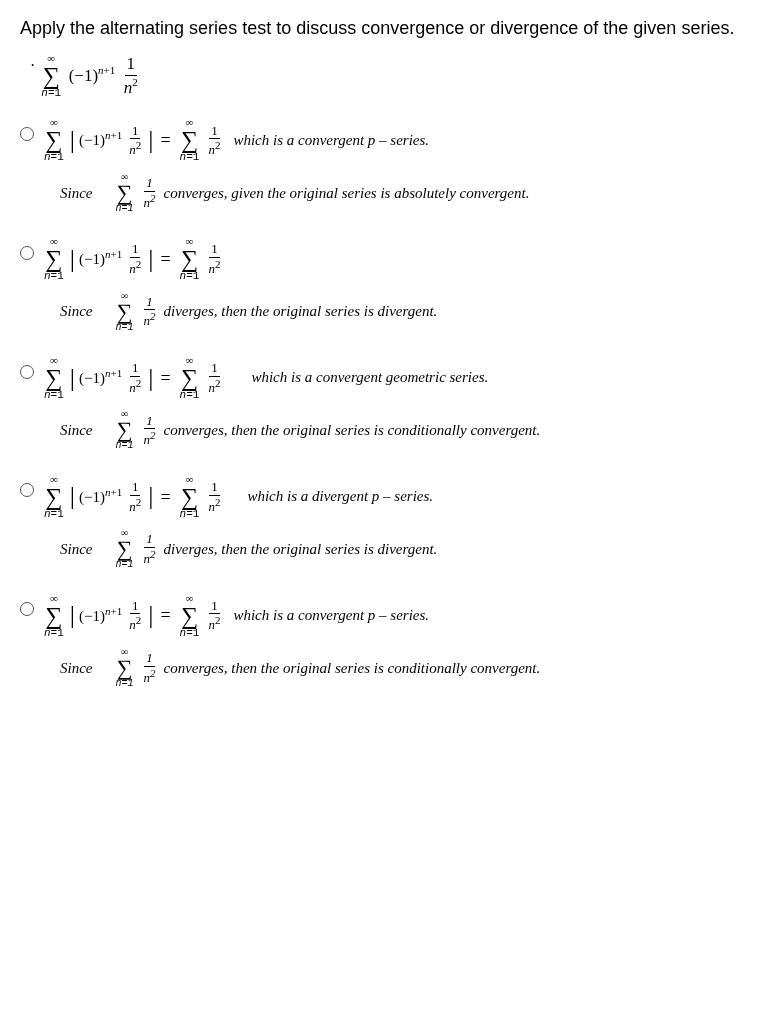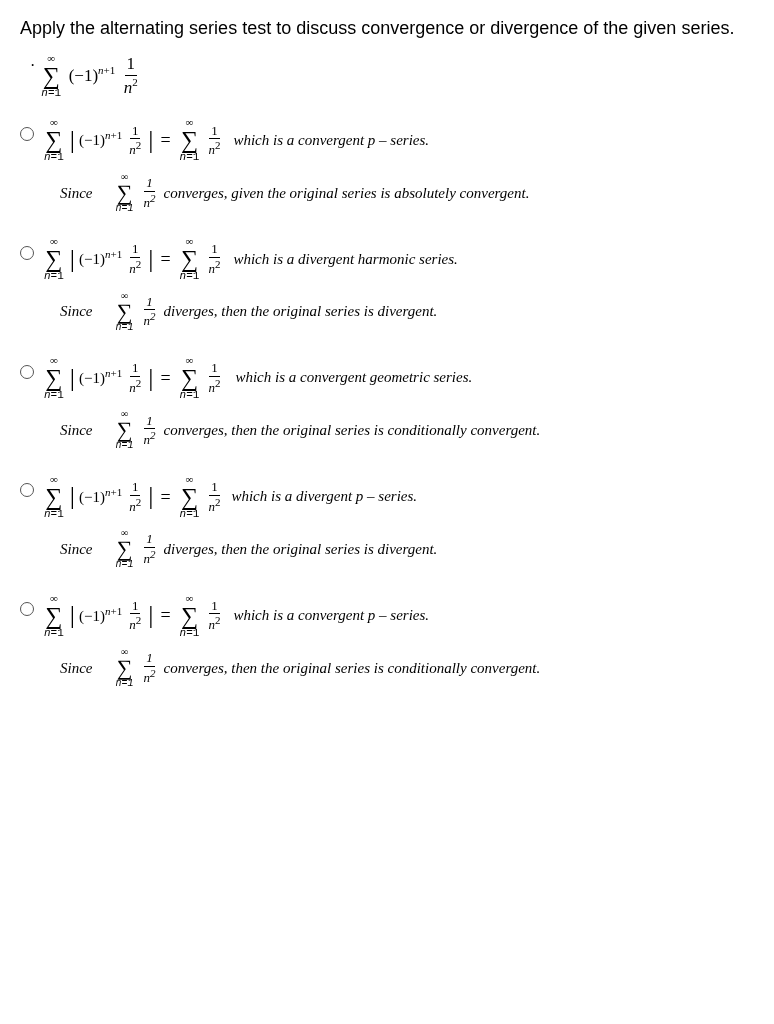--- a/index.html
+++ b/index.html
@@ -205,21 +205,20 @@
       <span class="equals">=</span>
       <span class="sum-block">
         <span class="sum-top">∞</span>
         <span class="sum-mid">∑</span>
         <span class="sum-bot"><i>n</i>=1</span>
       </span>
       <span class="frac">
         <span class="num">1</span>
         <span class="den"><i>n</i><sup>2</sup></span>
       </span>
-      <span class="description" style="margin-left:6px">which is a divergent harmonic series.</span>
     </span>
   </div>
   <div class="since-line">
     <span class="since-word">Since</span>
     <span class="sum-block" style="font-size:13px">
       <span class="sum-top" style="font-size:10px">∞</span>
       <span class="sum-mid" style="font-size:22px">∑</span>
       <span class="sum-bot" style="font-size:10px"><i>n</i>=1</span>
     </span>
     <span class="frac">
@@ -249,21 +248,21 @@
       <span class="equals">=</span>
       <span class="sum-block">
         <span class="sum-top">∞</span>
         <span class="sum-mid">∑</span>
         <span class="sum-bot"><i>n</i>=1</span>
       </span>
       <span class="frac">
         <span class="num">1</span>
         <span class="den"><i>n</i><sup>2</sup></span>
       </span>
-      <span class="description" style="margin-left:8px">which is a convergent geometric series.</span>
+      <span class="description" style="margin-left:24px">which is a convergent geometric series.</span>
     </span>
   </div>
   <div class="since-line">
     <span class="since-word">Since</span>
     <span class="sum-block" style="font-size:13px">
       <span class="sum-top" style="font-size:10px">∞</span>
       <span class="sum-mid" style="font-size:22px">∑</span>
       <span class="sum-bot" style="font-size:10px"><i>n</i>=1</span>
     </span>
     <span class="frac">
@@ -293,21 +292,21 @@
       <span class="equals">=</span>
       <span class="sum-block">
         <span class="sum-top">∞</span>
         <span class="sum-mid">∑</span>
         <span class="sum-bot"><i>n</i>=1</span>
       </span>
       <span class="frac">
         <span class="num">1</span>
         <span class="den"><i>n</i><sup>2</sup></span>
       </span>
-      <span class="description" style="margin-left:4px">which is a divergent p – series.</span>
+      <span class="description" style="margin-left:20px">which is a divergent p – series.</span>
     </span>
   </div>
   <div class="since-line">
     <span class="since-word">Since</span>
     <span class="sum-block" style="font-size:13px">
       <span class="sum-top" style="font-size:10px">∞</span>
       <span class="sum-mid" style="font-size:22px">∑</span>
       <span class="sum-bot" style="font-size:10px"><i>n</i>=1</span>
     </span>
     <span class="frac">

